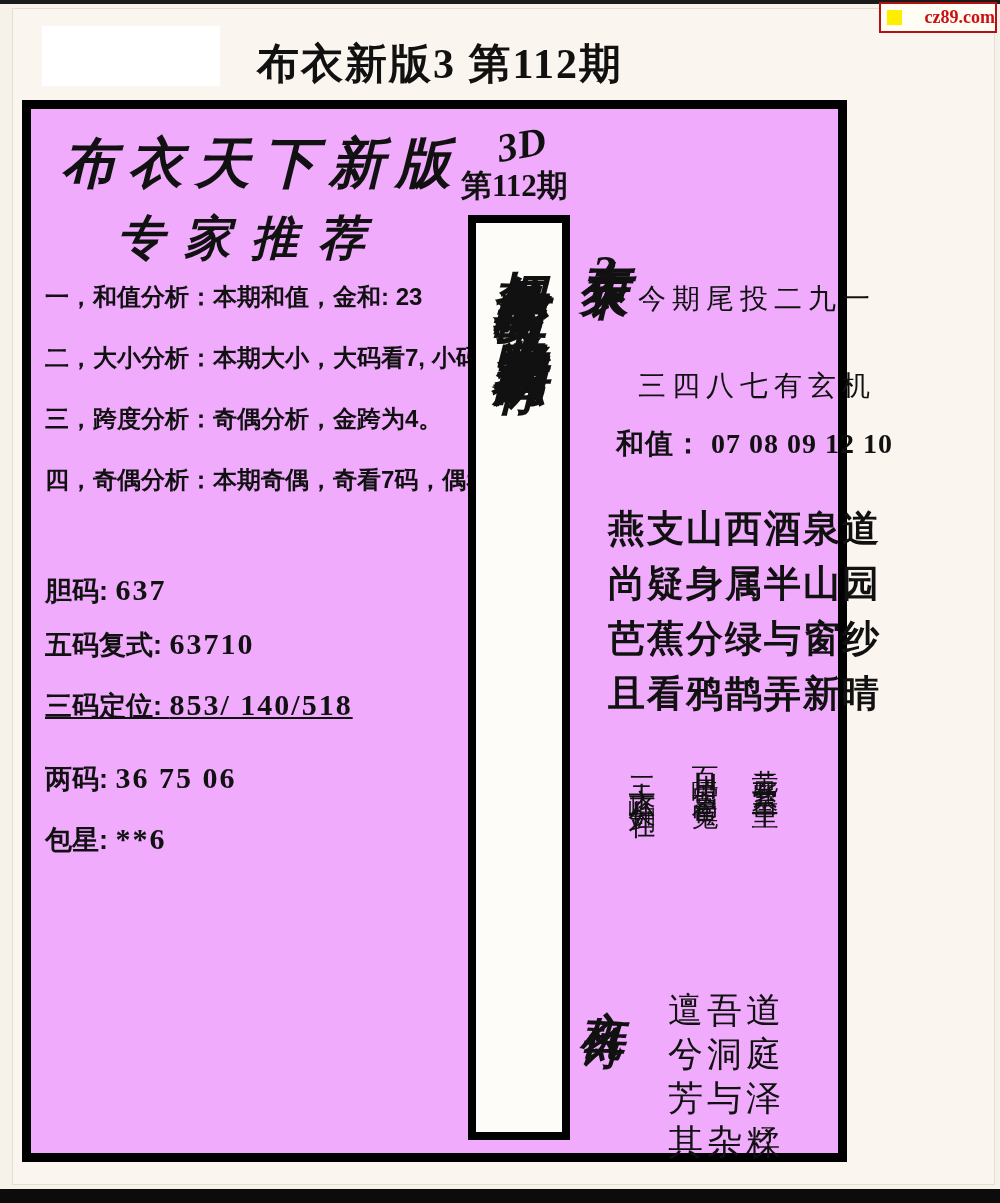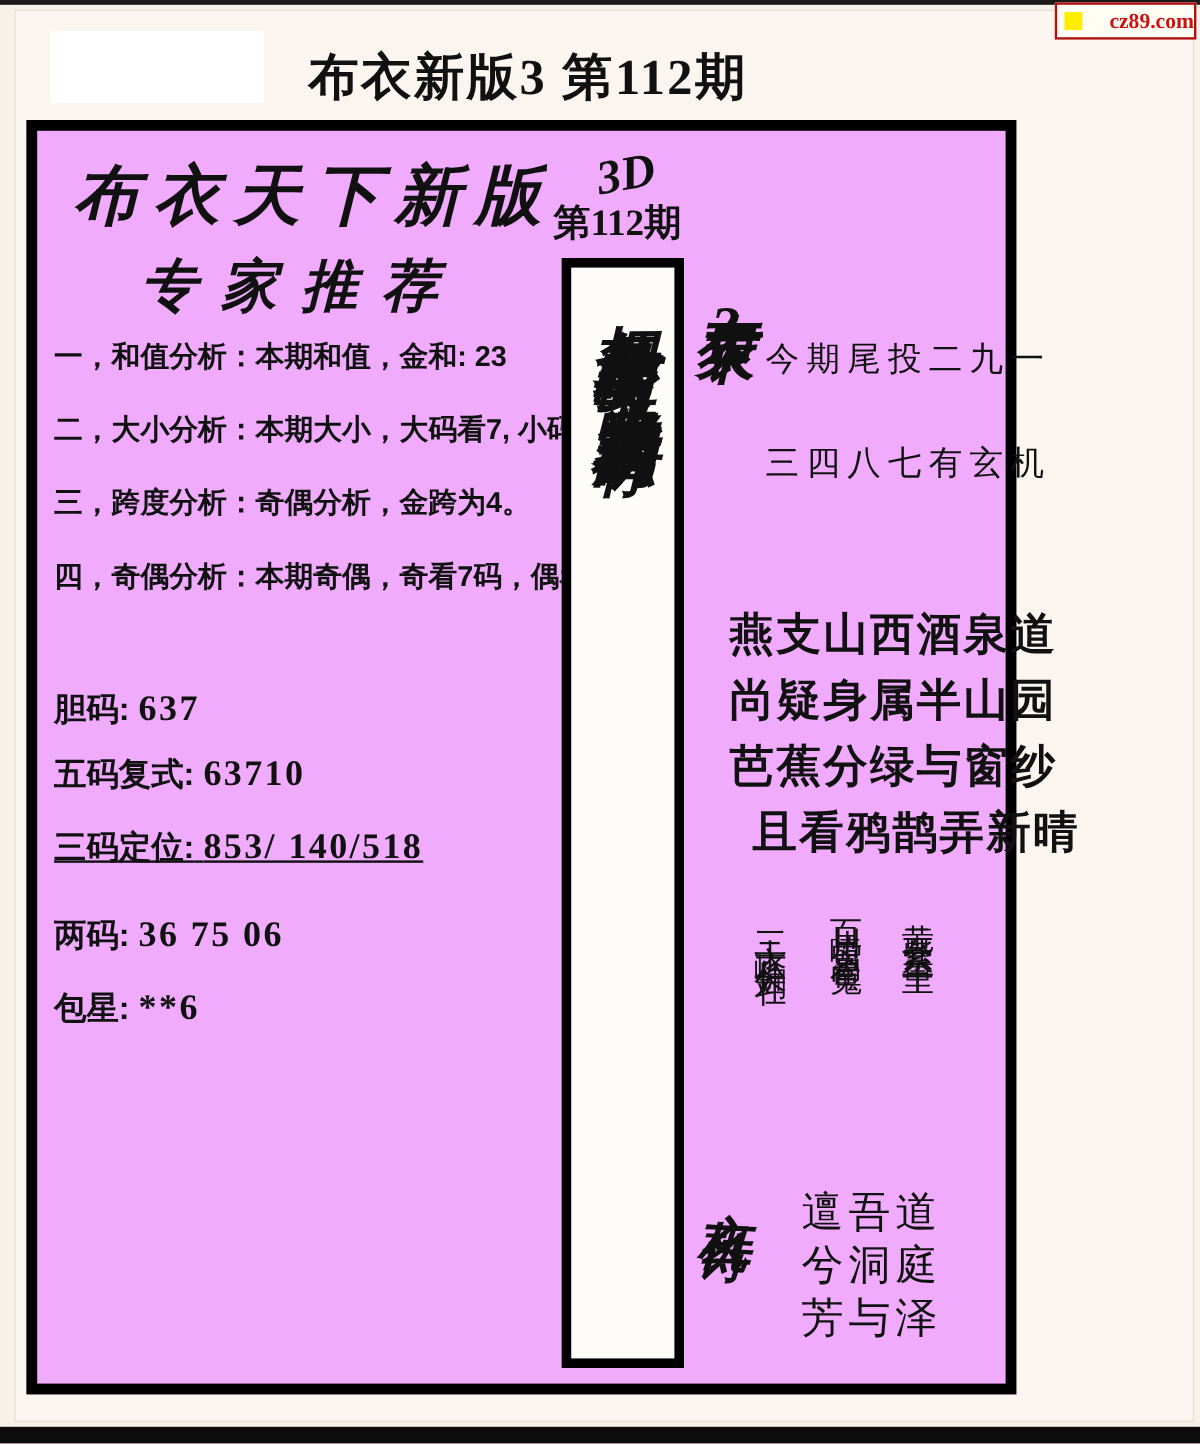--- a/index.html
+++ b/index.html
@@ -150,30 +150,35 @@
   <div class="slogan-box">
     <div class="vtext p1">把复杂的变简单</div>
     <div class="vtext p2">中大奖是我们的目标</div>
   </div>
 
   <div class="brand-vert">布衣天下3</div>
 
   <div class="tip-line" style="top:128px;margin-top:43px;">今期尾投二九一</div>
   <div class="tip-line" style="top:258px;">三四八七有玄机</div>
 
+  <div class="sum-line">
+    <span>和值：</span>
+    <span>07 08 09 12 10</span>
+  </div>
 
   <div class="poem-line" style="top:395px;">燕支山西酒泉道</div>
   <div class="poem-line" style="top:450px;">尚疑身属半山园</div>
   <div class="poem-line" style="top:505px;">芭蕉分绿与窗纱</div>
-  <div class="poem-line" style="top:560px;margin-left:19px;">且看鸦鹊弄新晴</div>
+  <div class="poem-line" style="top:560px;">且看鸦鹊弄新晴</div>
 
   <div class="vcol" style="left:597px; top:646px;">三十六峰长剑在</div>
   <div class="vcol" style="left:660px; top:636px;">百川喷雪高崔嵬</div>
   <div class="vcol" style="left:720px; top:639px;">黄云紫塞三千里</div>
 
   <div class="mystery-title">玄机诗</div>
   <div class="mystery-lines">
     <div>邅吾道</div>
     <div>兮洞庭</div>
     <div>芳与泽</div>
+    <div>其杂糅</div>
   </div>
 
 </div>
 
 </body></html>

